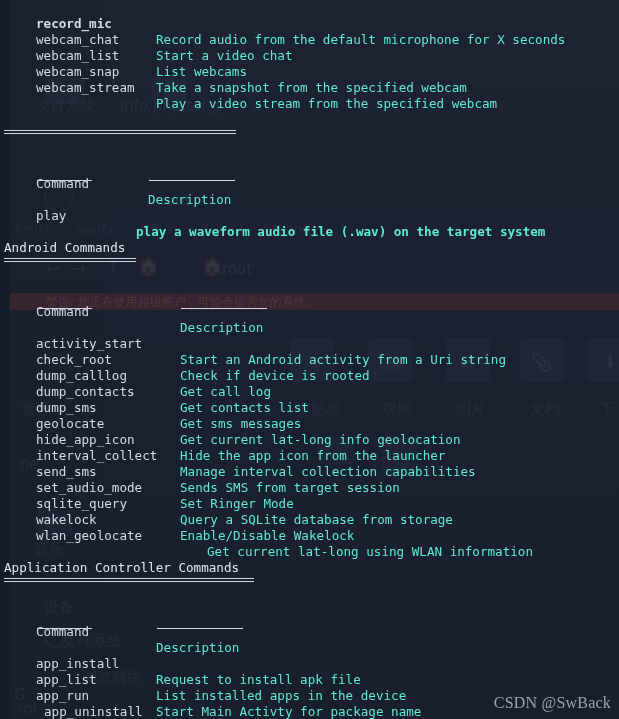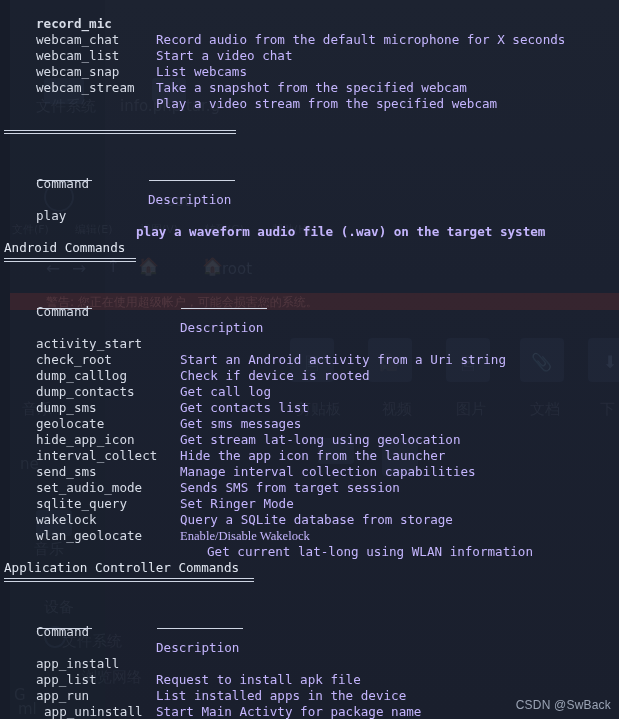--- a/index.html
+++ b/index.html
@@ -92,21 +92,21 @@
     inset: 0;
     font-family: "DejaVu Sans Mono", "Liberation Mono", monospace;
     font-size: 12.6px;
     line-height: 16px;
     color: #d6dbe6;
     white-space: pre;
   }
 
   .row { position: absolute; left: 0; width: 619px; height: 16px; }
   .cmd  { position: absolute; color: #d6dbe6; }
-  .desc { position: absolute; color: #c4b5fd; text-align: right; }
+  .desc { position: absolute; color: #5eead4; text-align: right; }
 
   .section-title {
     position: absolute;
     left: 4px;
     color: #e3e8f2;
   }
   .rule {
     position: absolute;
     height: 1px;
     background: #cfd6e4;
@@ -114,22 +114,22 @@
   .hdr-underline {
     position: absolute;
     height: 1px;
     background: #cfd6e4;
   }
 
   #watermark {
     position: absolute;
     right: 8px;
     bottom: 7px;
-    font-family: Liberation Sans, sans-serif;
-    font-size: 12px;
+    font-family: Liberation Serif, serif;
+    font-size: 16px;
     color: #9aa3b4;
     letter-spacing: .2px;
     text-align: center;
   }
 </style>
 </head>
 <body>
 
 <div id="backdrop">
   <div class="bd-sidebar"></div>
@@ -258,21 +258,21 @@
   <div class="row" style="top:368px;">
     <span class="cmd" style="left:36px;">dump_contacts</span>
     <span class="desc" style="left:180px;">Get contacts list</span>
   </div>
   <div class="row" style="top:384px;">
     <span class="cmd" style="left:36px;">dump_sms</span>
     <span class="desc" style="left:180px;">Get sms messages</span>
   </div>
   <div class="row" style="top:400px;">
     <span class="cmd" style="left:36px;">geolocate</span>
-    <span class="desc" style="left:180px;">Get stream lat-long using geolocation</span>
+    <span class="desc" style="left:180px;">Get current lat-long info geolocation</span>
   </div>
   <div class="row" style="top:416px;">
     <span class="cmd" style="left:36px;">hide_app_icon</span>
     <span class="desc" style="left:180px;">Hide the app icon from the launcher</span>
   </div>
   <div class="row" style="top:432px;">
     <span class="cmd" style="left:36px;">interval_collect</span>
     <span class="desc" style="left:180px;">Manage interval collection capabilities</span>
   </div>
   <div class="row" style="top:448px;">
@@ -282,21 +282,21 @@
   <div class="row" style="top:464px;">
     <span class="cmd" style="left:36px;">set_audio_mode</span>
     <span class="desc" style="left:180px;">Set Ringer Mode</span>
   </div>
   <div class="row" style="top:480px;">
     <span class="cmd" style="left:36px;">sqlite_query</span>
     <span class="desc" style="left:180px;">Query a SQLite database from storage</span>
   </div>
   <div class="row" style="top:496px;">
     <span class="cmd" style="left:36px;">wakelock</span>
-    <span class="desc" style="left:180px;font-family:Liberation Serif, serif;">Enable/Disable Wakelock</span>
+    <span class="desc" style="left:180px;">Enable/Disable Wakelock</span>
   </div>
   <div class="row" style="top:512px;">
     <span class="cmd" style="left:36px;">wlan_geolocate</span>
     <span class="desc" style="left:180px;margin-left:27px;">Get current lat-long using WLAN information</span>
   </div>
 
   
   <div class="section-title" style="top:560px;">Application Controller Commands</div>
   <div class="rule" style="left:4px; top:578px; width:250px;"></div>
   <div class="rule" style="left:4px; top:581px; width:250px;"></div>

